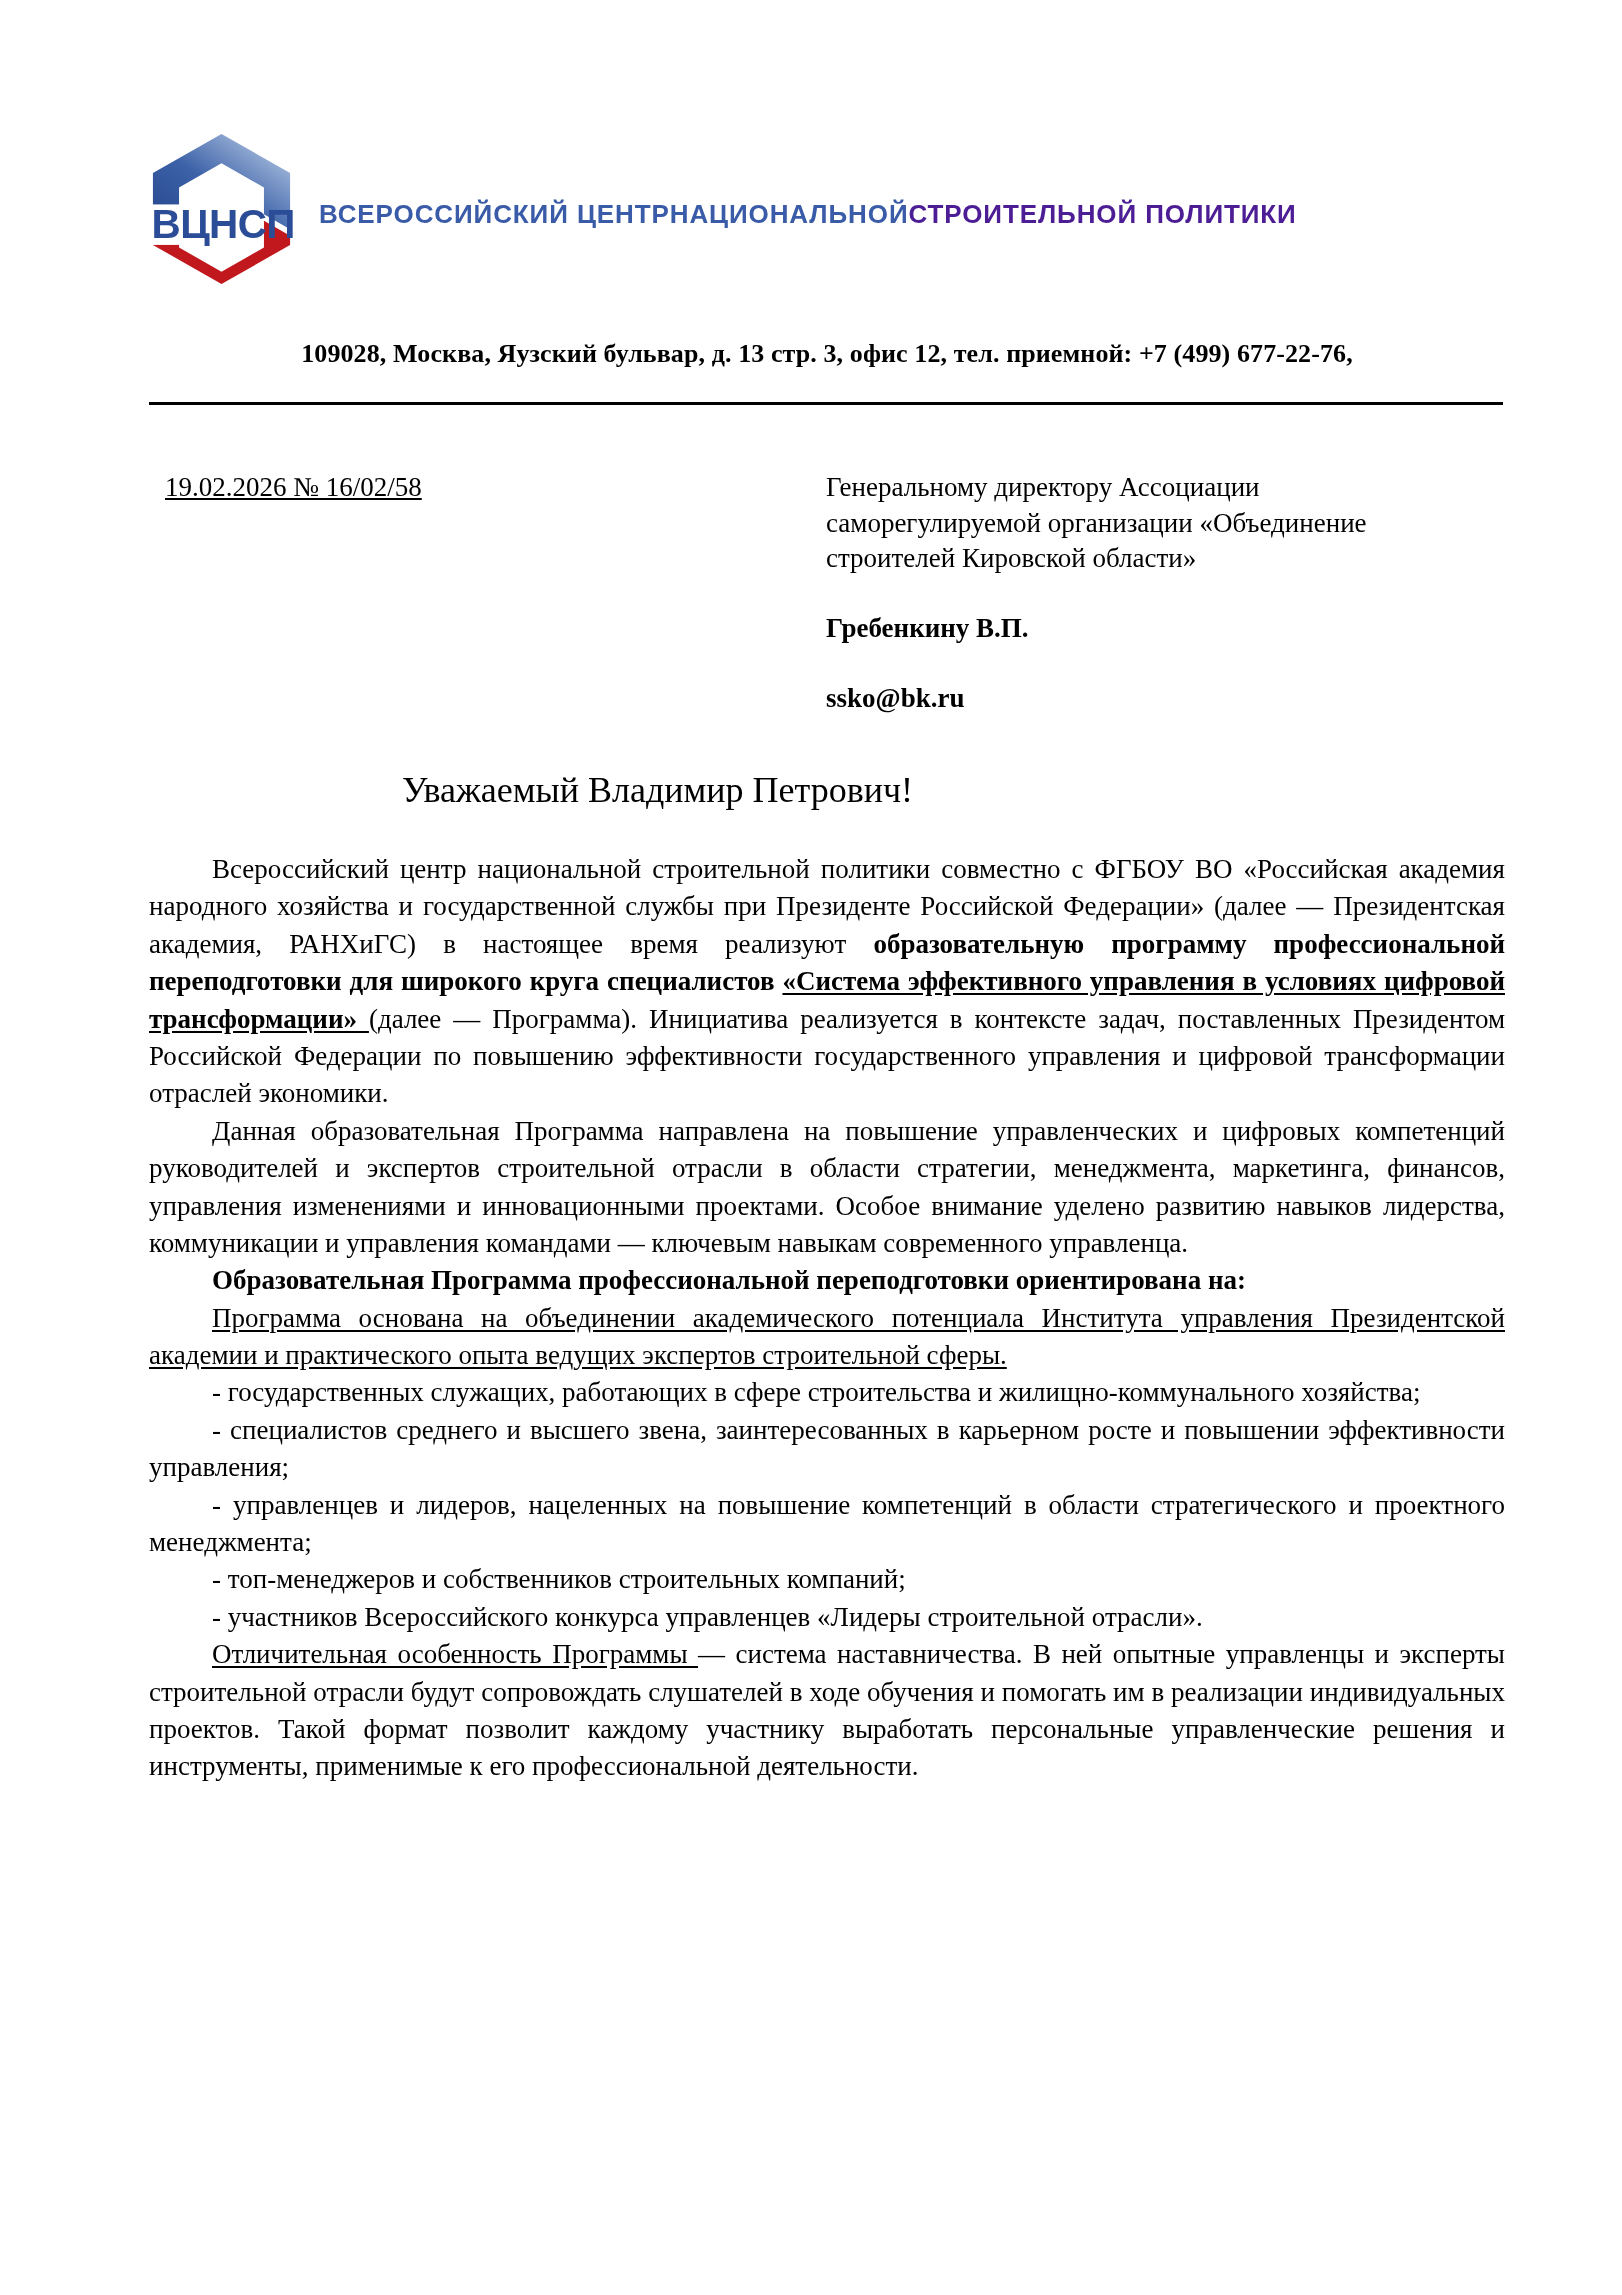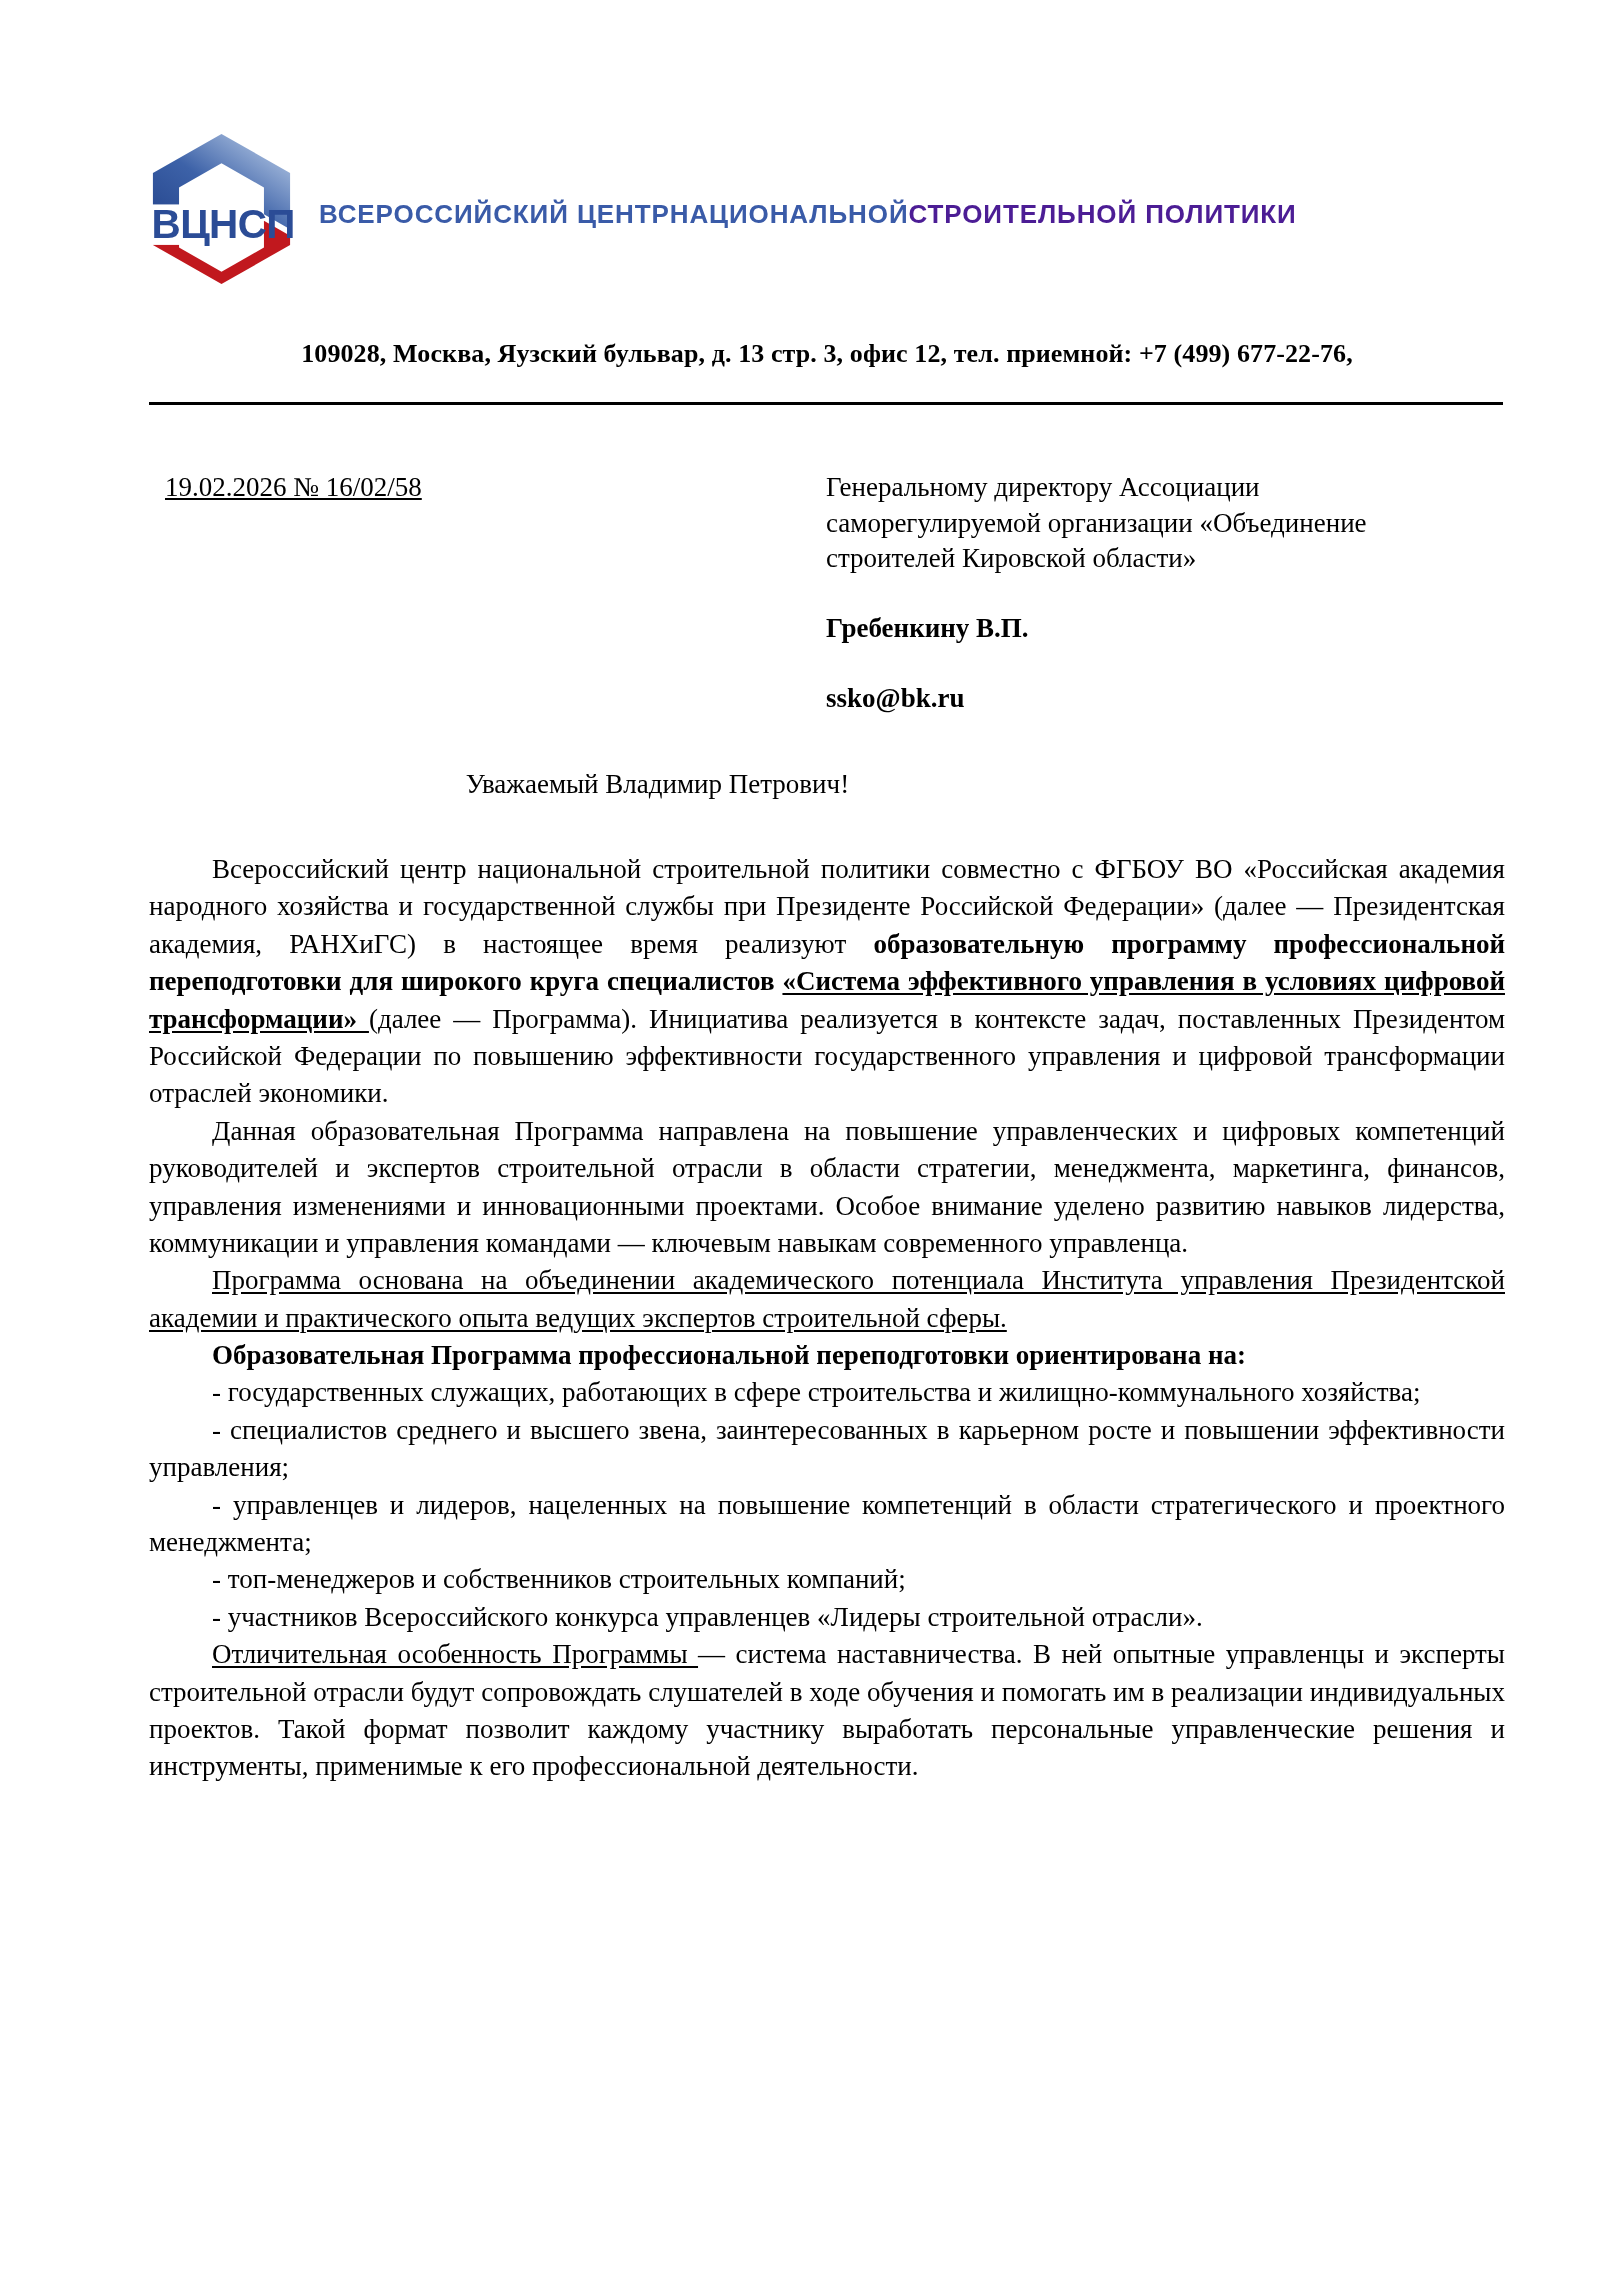--- a/index.html
+++ b/index.html
@@ -106,21 +106,21 @@
     margin-top: 34px;
     font-weight: bold;
   }
 
   .greeting {
     position: absolute;
     left: 0px;
     top: 769px;
     width: 1315px;
     text-align: center;
-    font-size: 27px;
+    font-size: 36px;
   }
 
   
   .body-text {
     position: absolute;
     left: 149px;
     top: 851px;
     width: 1356px;
     font-size: 27px;
     line-height: 1.385;
@@ -189,23 +189,23 @@
   </div>
 
   <div class="greeting">Уважаемый Владимир Петрович!</div>
 
   <div class="body-text">
 
     <p><span>Всероссийский центр национальной строительной политики совместно с ФГБОУ ВО «Российская академия народного хозяйства и государственной службы при Президенте Российской Федерации» (далее — Президентская академия, РАНХиГС) в настоящее время реализуют </span><b class="b">образовательную программу профессиональной переподготовки для широкого круга специалистов </b><span class="bu">«Система эффективного управления в условиях цифровой трансформации» </span><span>(далее — Программа). Инициатива реализуется в контексте задач, поставленных Президентом Российской Федерации по повышению эффективности государственного управления и цифровой трансформации отраслей экономики.</span></p>
 
     <p>Данная образовательная Программа направлена на повышение управленческих и цифровых компетенций руководителей и экспертов строительной отрасли в области стратегии, менеджмента, маркетинга, финансов, управления изменениями и инновационными проектами. Особое внимание уделено развитию навыков лидерства, коммуникации и управления командами — ключевым навыкам современного управленца.</p>
 
+    <p><b class="b">Образовательная Программа профессиональной переподготовки ориентирована на:</b></p>
+
     <p><span class="u">Программа основана на объединении академического потенциала Института управления Президентской академии и практического опыта ведущих экспертов строительной сферы.</span></p>
-
-    <p><b class="b">Образовательная Программа профессиональной переподготовки ориентирована на:</b></p>
 
     <p>- государственных служащих, работающих в сфере строительства и жилищно-коммунального хозяйства;</p>
     <p>- специалистов среднего и высшего звена, заинтересованных в карьерном росте и повышении эффективности управления;</p>
     <p>- управленцев и лидеров, нацеленных на повышение компетенций в области стратегического и проектного менеджмента;</p>
     <p>- топ-менеджеров и собственников строительных компаний;</p>
     <p>- участников Всероссийского конкурса управленцев «Лидеры строительной отрасли».</p>
 
     <p><span class="u">Отличительная особенность Программы </span><span>— система наставничества. В ней опытные управленцы и эксперты строительной отрасли будут сопровождать слушателей в ходе обучения и помогать им в реализации индивидуальных проектов. Такой формат позволит каждому участнику выработать персональные управленческие решения и инструменты, применимые к его профессиональной деятельности.</span></p>
 
   </div>

